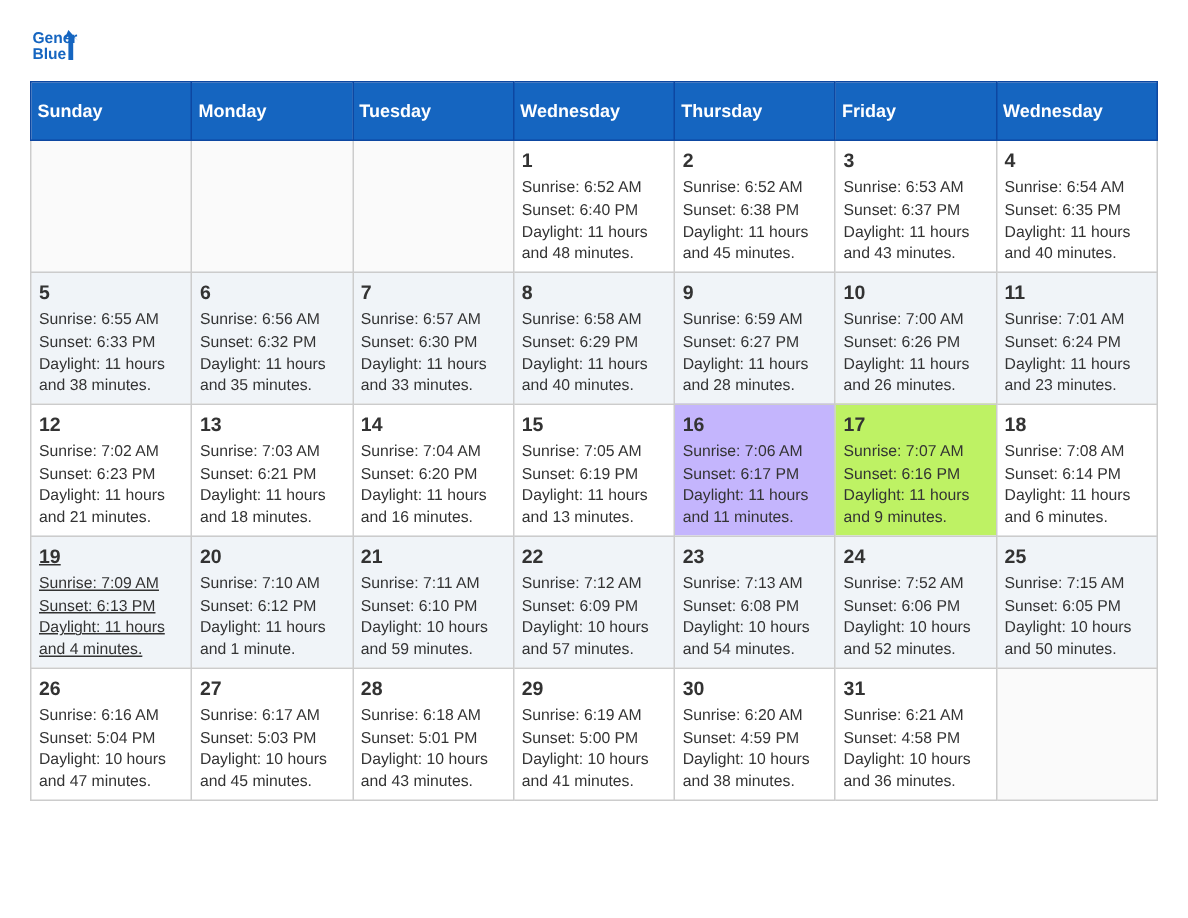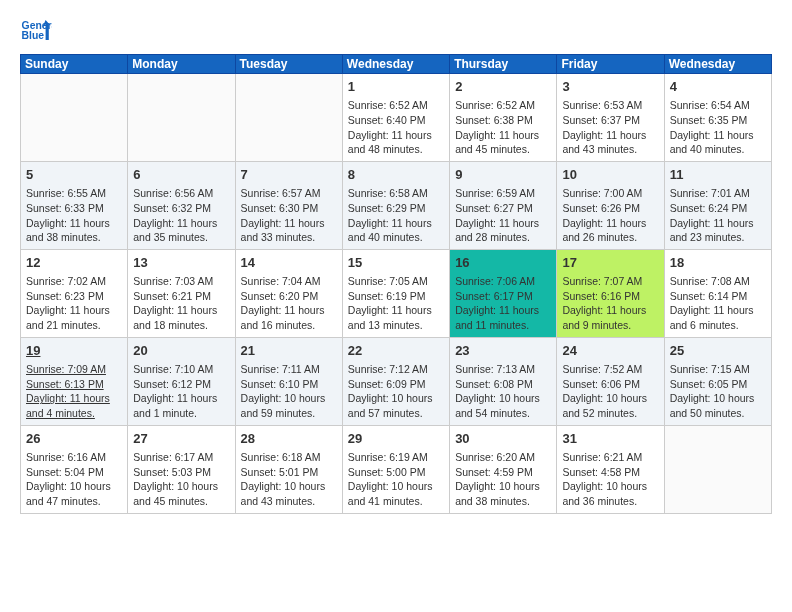--- a/index.html
+++ b/index.html
@@ -42,21 +42,21 @@
       color: #555;
     }
     table {
       width: 100%;
       border-collapse: collapse;
       font-size: 11px;
     }
     thead th {
       background-color: #1565c0;
       color: #fff;
-      padding: 2px 4px;
+      padding: 12px 4px;
       text-align: left;
       font-size: 12px;
       font-weight: bold;
       border: 1px solid #0d47a1;
       margin-left: 43px;
     }
     td {
       border: 1px solid #ccc;
       padding: 4px 5px;
       vertical-align: top;
@@ -218,21 +218,21 @@
             <div>Daylight: 11 hours</div>
             <div>and 16 minutes.</div>
           </td>
           <td style="background-color: rgb(255, 255, 255);">
             <div class="day-num">15</div>
             <div>Sunrise: 7:05 AM</div>
             <div>Sunset: 6:19 PM</div>
             <div>Daylight: 11 hours</div>
             <div>and 13 minutes.</div>
           </td>
-          <td style="background-color: #14b8a6; margin-top: 17px;">
+          <td style="background-color: #c4b5fd; margin-top: 17px;">
             <div class="day-num">16</div>
             <div>Sunrise: 7:06 AM</div>
             <div>Sunset: 6:17 PM</div>
             <div>Daylight: 11 hours</div>
             <div>and 11 minutes.</div>
           </td>
           <td style="background-color: #bef264;">
             <div class="day-num">17</div>
             <div>Sunrise: 7:07 AM</div>
             <div>Sunset: 6:16 PM</div>

